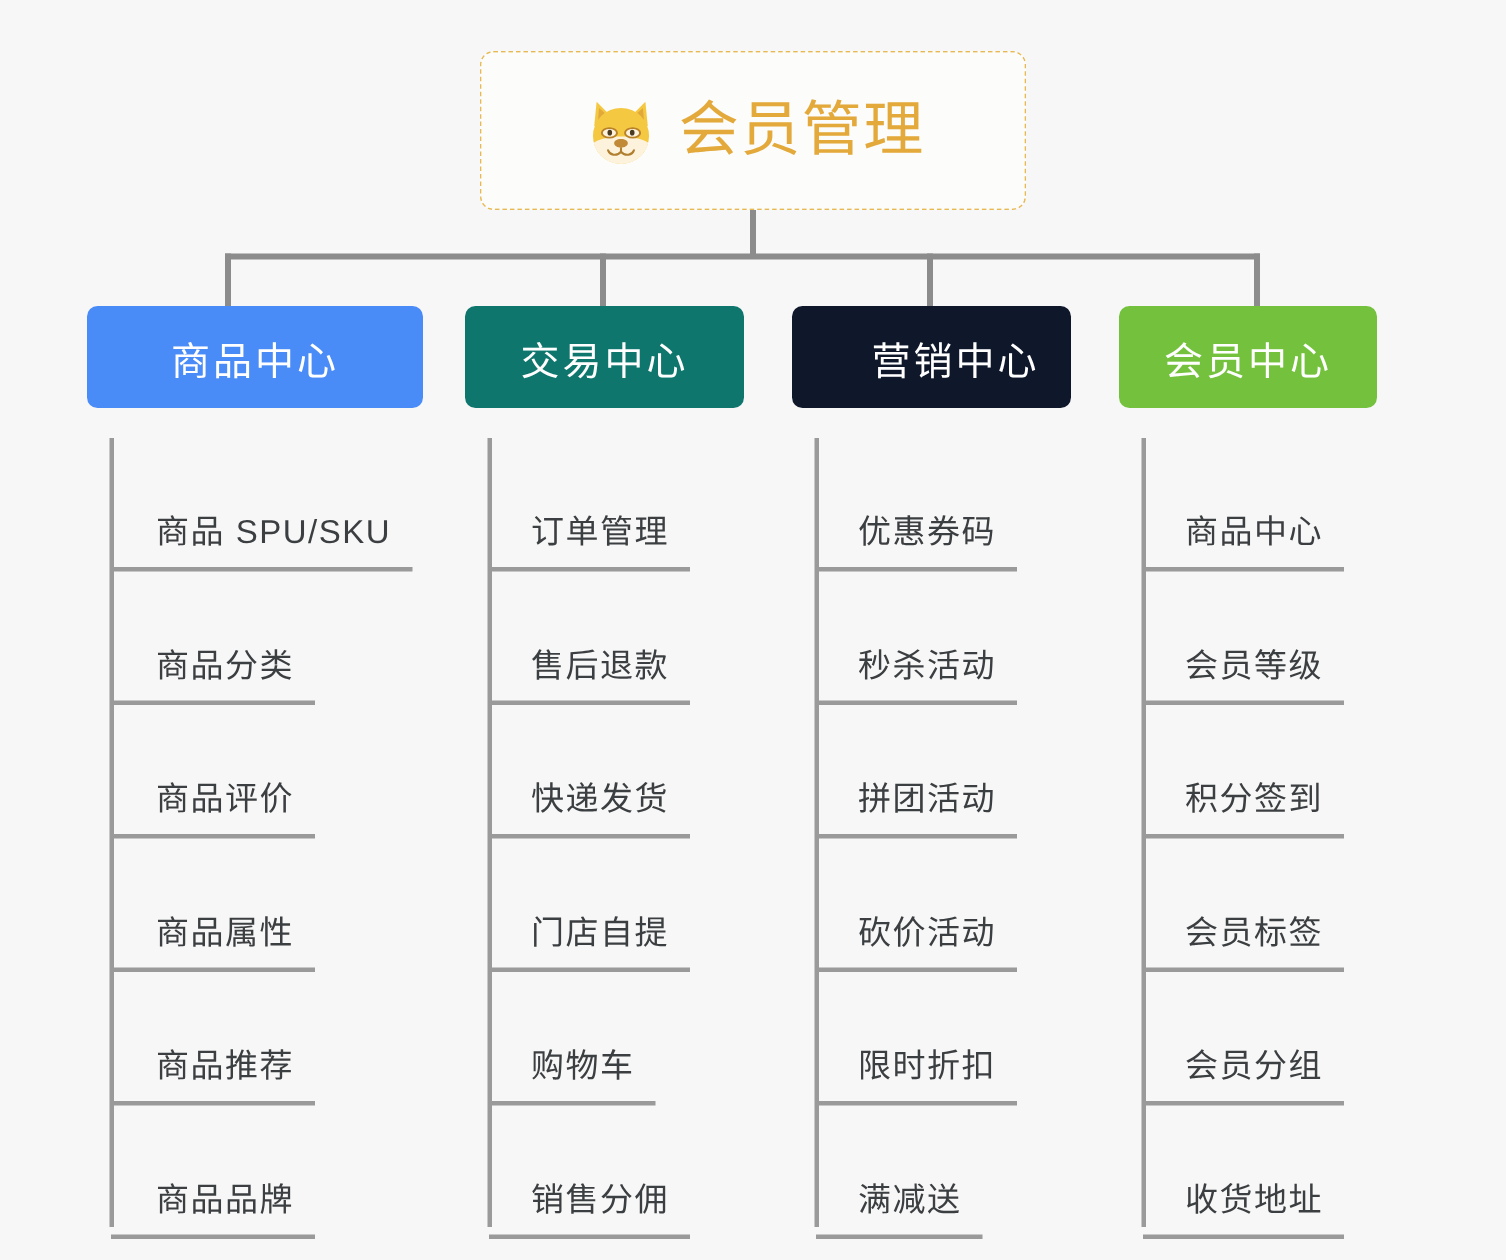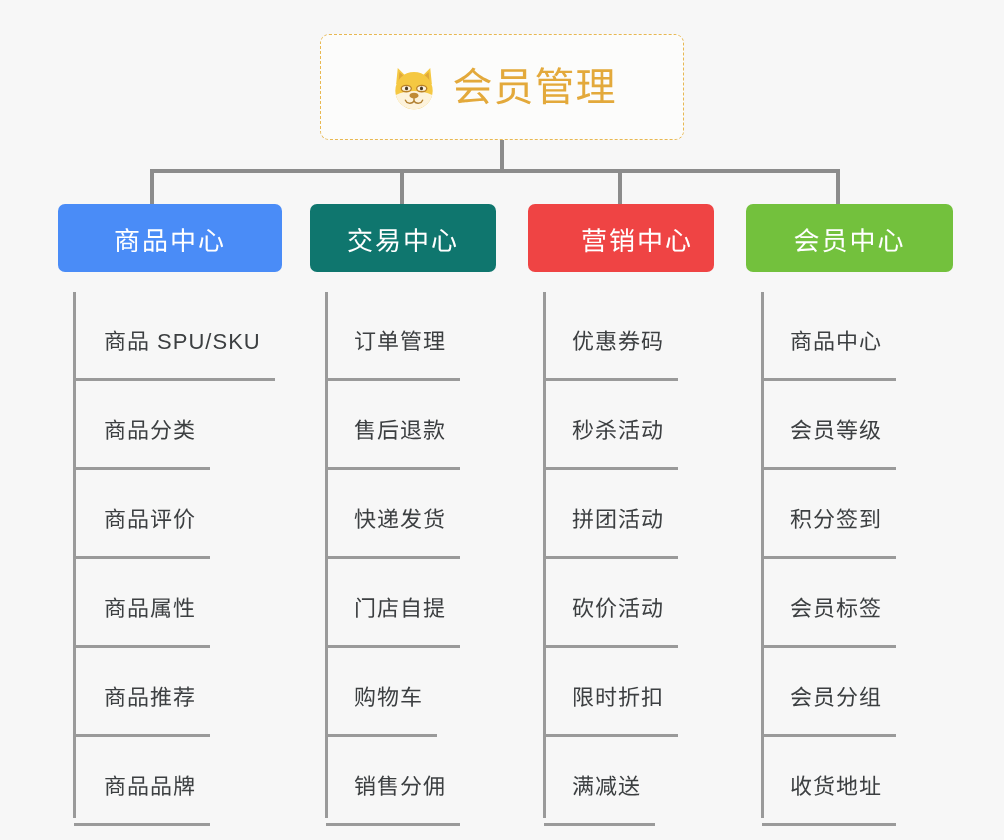--- a/index.html
+++ b/index.html
@@ -110,21 +110,21 @@
     align-items: center;
     justify-content: center;
     color: #ffffff;
     font-size: 26px;
     letter-spacing: 2px;
     box-sizing: border-box;
   }
   .column.c1 .cat-header { width: 224px; }
   .column.c2 .cat-header { width: 186px; }
   .column.c3 .cat-header { width: 186px; }
-  .column.c4 .cat-header { width: 207px; }
+  .column.c4 .cat-header { width: 172px; }
 
   
   .branch {
     position: relative;
     margin-top: 20px;
     padding-left: 16px;
   }
   .spine {
     position: absolute;
     left: 15px;
@@ -136,21 +136,21 @@
   .leaf {
     height: 89px;
     box-sizing: border-box;
     display: flex;
     align-items: flex-end;
     position: relative;
   }
   .leaf-line {
     display: inline-block;
     border-bottom: 3px solid #9a9a9a;
-    padding: 0 14px 24px 28px;
+    padding: 0 14px 11px 28px;
     font-size: 22px;
     color: #3c3f41;
     white-space: nowrap;
     line-height: 1.15;
     letter-spacing: 1px;
   }
   .column.c1 .leaf-line { padding-left: 30px; }
 </style>
 </head>
 <body style="background: rgb(247, 247, 247);">
@@ -237,21 +237,21 @@
         <div class="leaf">
             <span class="leaf-line">购物车</span>
           </div>
         <div class="leaf">
             <span class="leaf-line">销售分佣</span>
           </div>
       </div>
     </div>
 
     <div class="column c3">
-      <div class="cat-header" style="background-color: #ef4444; padding-left: 32px;">营销中心</div>
+      <div class="cat-header" style="background-color: #0f172a; padding-left: 32px;">营销中心</div>
       <div class="branch">
         <div class="spine"></div>
         <div class="leaf">
             <span class="leaf-line">优惠券码</span>
           </div>
         <div class="leaf">
             <span class="leaf-line">秒杀活动</span>
           </div>
         <div class="leaf">
             <span class="leaf-line">拼团活动</span>

